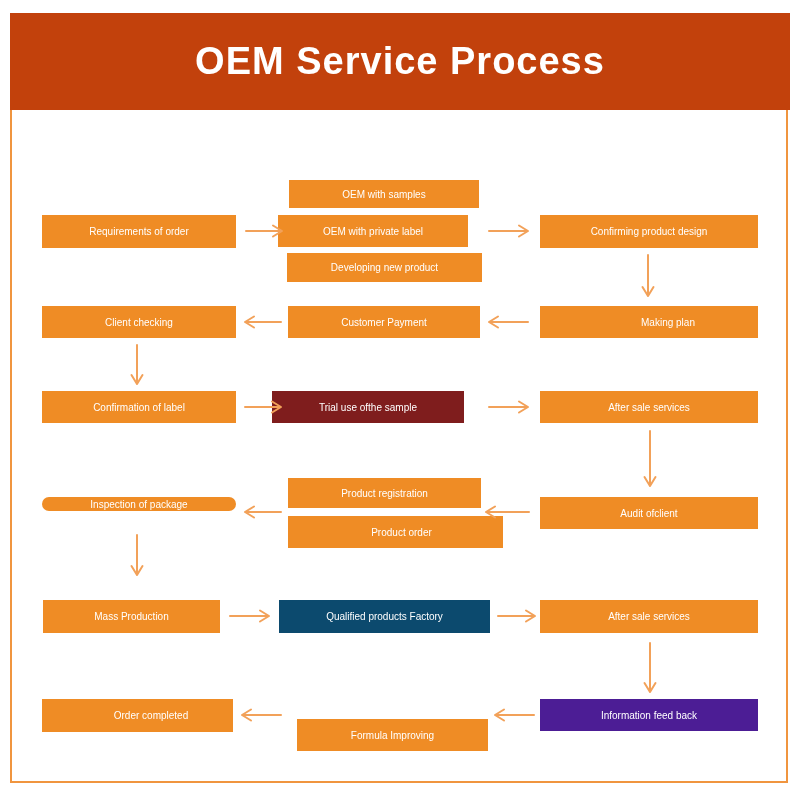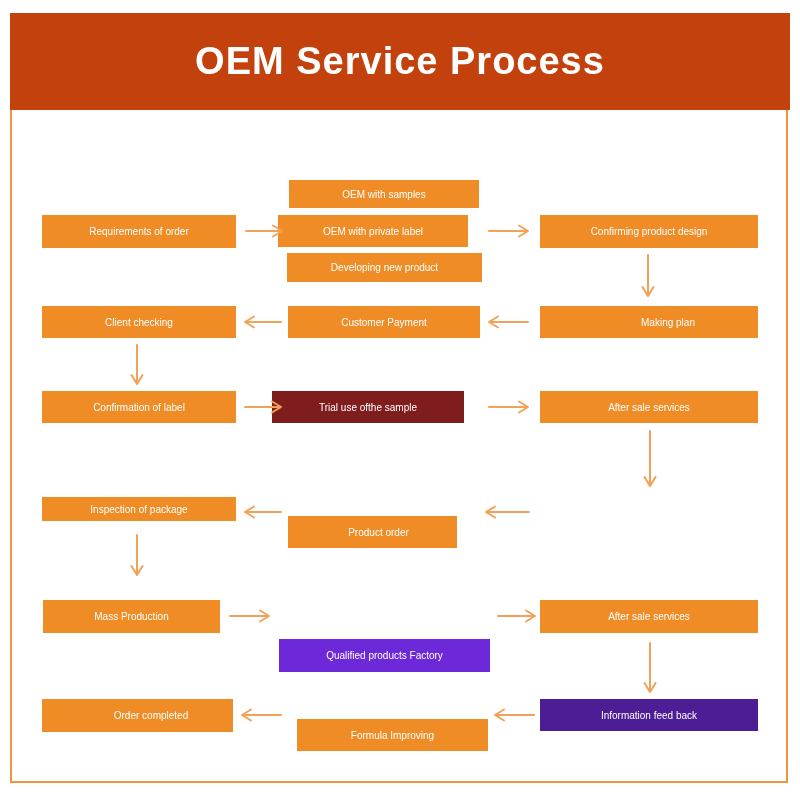--- a/index.html
+++ b/index.html
@@ -68,24 +68,26 @@
       <div class="node" style="left: 289px; top: 180px; width: 190px; height: 28px; background: rgb(239, 140, 37); color: rgb(255, 255, 255);">OEM with samples</div>
       <div class="node" style="left: 278px; top: 215px; width: 190px; height: 32px; background: rgb(239, 140, 37); color: rgb(255, 255, 255);">OEM with private label</div>
       <div class="node" style="left: 287px; top: 253px; width: 195px; height: 29px; background: rgb(239, 140, 37); color: rgb(255, 255, 255);">Developing new product</div>
       <div class="node" style="left: 540px; top: 215px; width: 218px; height: 33px; background: rgb(239, 140, 37); color: rgb(255, 255, 255);">Confirming product design</div>
       <div class="node" style="left: 540px; top: 306px; width: 218px; height: 32px; background: rgb(239, 140, 37); color: rgb(255, 255, 255); padding-left: 38px;">Making plan</div>
       <div class="node" style="left: 288px; top: 306px; width: 192px; height: 32px; background: rgb(239, 140, 37); color: rgb(255, 255, 255);">Customer Payment</div>
       <div class="node" style="left: 42px; top: 306px; width: 194px; height: 32px; background: rgb(239, 140, 37); color: rgb(255, 255, 255);">Client checking</div>
       <div class="node" style="left: 42px; top: 391px; width: 194px; height: 32px; background: rgb(239, 140, 37); color: rgb(255, 255, 255);">Confirmation of label</div>
       <div class="node" style="left: 272px; top: 391px; width: 192px; height: 32px; background: #7f1d1d; color: rgb(255, 255, 255);">Trial use ofthe sample</div>
       <div class="node" style="left: 540px; top: 391px; width: 218px; height: 32px; background: rgb(239, 140, 37); color: rgb(255, 255, 255);">After sale services</div>
-      <div class="node" style="left: 288px; top: 516px; width: 169px; height: 32px; background: rgb(239, 140, 37); color: rgb(255, 255, 255); padding-left: 12px;">Product order</div>
-      <div class="node" style="left: 42px; top: 497px; width: 194px; height: 24px; background: rgb(239, 140, 37); color: rgb(255, 255, 255);">Inspection of package</div>
+      <div class="node" style="left: 540px; top: 497px; width: 218px; height: 32px; background: rgb(239, 140, 37); color: rgb(255, 255, 255);">Audit ofclient</div>
+      <div class="node" style="left: 288px; top: 478px; width: 193px; height: 30px; background: rgb(239, 140, 37); color: rgb(255, 255, 255);">Product registration</div>
+      <div class="node" style="left: 288px; top: 516px; width: 215px; height: 32px; background: rgb(239, 140, 37); color: rgb(255, 255, 255); padding-left: 12px;">Product order</div>
+      <div class="node" style="left: 42px; top: 497px; width: 194px; height: 14px; background: rgb(239, 140, 37); color: rgb(255, 255, 255); border-radius: 9px;">Inspection of package</div>
       <div class="node" style="left: 43px; top: 600px; width: 177px; height: 33px; background: rgb(239, 140, 37); color: rgb(255, 255, 255);">Mass Production</div>
-      <div class="node" style="left: 279px; top: 600px; width: 211px; height: 33px; background: #6d28d9; color: rgb(255, 255, 255); margin-top: 39px;">Qualified products Factory</div>
+      <div class="node" style="left: 279px; top: 600px; width: 211px; height: 33px; background: #0c4a6e; color: rgb(255, 255, 255);">Qualified products Factory</div>
       <div class="node" style="left: 540px; top: 600px; width: 218px; height: 33px; background: rgb(239, 140, 37); color: rgb(255, 255, 255);">After sale services</div>
       <div class="node" style="left: 540px; top: 699px; width: 218px; height: 32px; background: #4c1d95; color: rgb(255, 255, 255);">Information feed back</div>
       <div class="node" style="left: 297px; top: 699px; width: 191px; height: 32px; background: rgb(239, 140, 37); color: rgb(255, 255, 255); margin-top: 20px;">Formula Improving</div>
       <div class="node" style="left: 42px; top: 699px; width: 191px; height: 33px; background: rgb(239, 140, 37); color: rgb(255, 255, 255); padding-left: 27px;">Order completed</div>
     </div>
 
   <svg class="arrows-layer" width="800" height="800" viewBox="0 0 800 800" xmlns="http://www.w3.org/2000/svg">
       <g>
         <line x1="246" y1="231" x2="280.5" y2="231" stroke="#F2A159" stroke-width="2" stroke-linecap="round"></line>
         <polyline points="273,236.5 282,231 273,225.5" fill="none" stroke="#F2A159" stroke-width="2" stroke-linecap="round" stroke-linejoin="round"></polyline>

